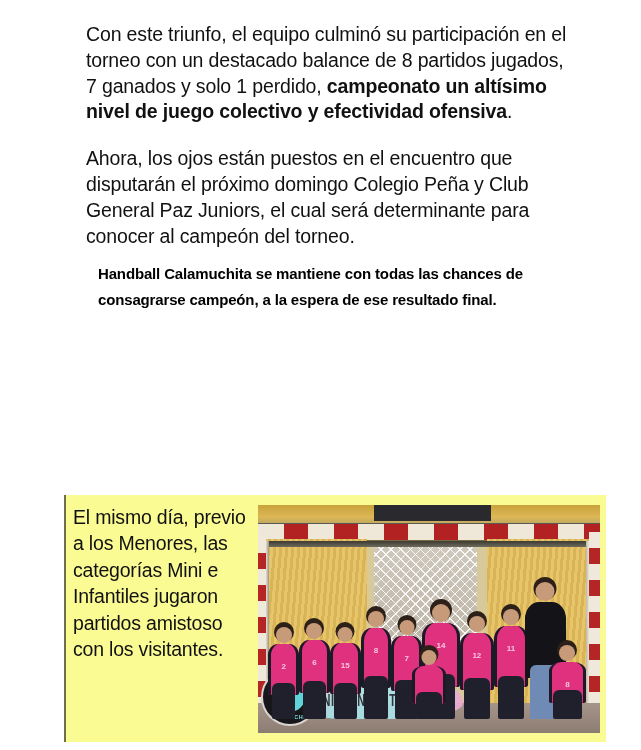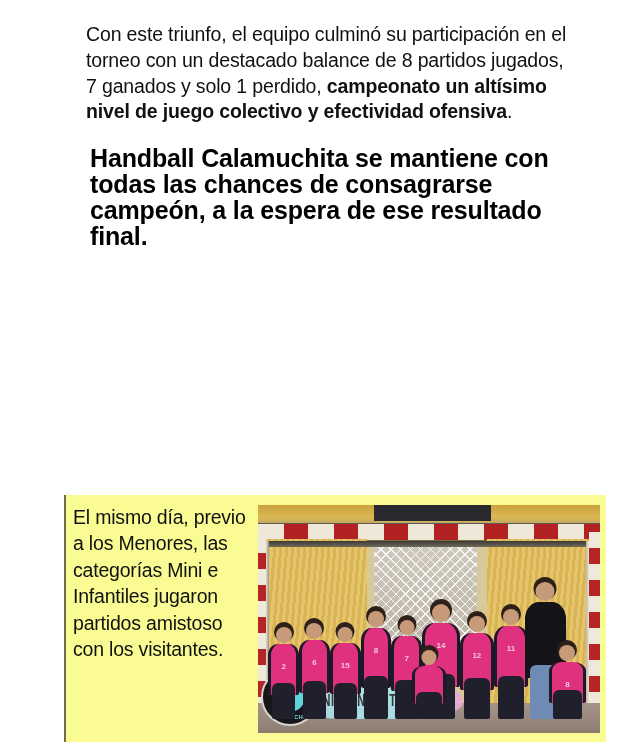--- a/index.html
+++ b/index.html
@@ -35,25 +35,25 @@
     line-height: 25.8px;
     letter-spacing: -0.15px;
     margin: 0 0 21px 0;
     color: #111111;
     text-align: left;
   }
   .para:last-child { margin-bottom: 0; }
   .b { font-weight: bold; }
 
   .para-closing {
-    font-size: 25px;
+    font-size: 15px;
     line-height: 25.8px;
     letter-spacing: -0.15px;
     font-weight: bold;
-    margin: 4px;
+    margin: 12px;
   }
 
   
   .caption-card {
     position: absolute;
     left: 64px;
     top: 495px;
     width: 542px;
     height: 247px;
     background: #fbfb93;
@@ -248,20 +248,21 @@
 </head>
 <body>
 
 <div id="page">
 
   <div class="article">
 
     <p class="para"><span>Con este triunfo, el equipo culminó su participación en el torneo con un destacado balance de 8 partidos jugados, 7 ganados y solo 1 perdido, </span><span class="b">campeonato un altísimo nivel de juego colectivo y efectividad ofensiva</span><span>.</span></p>
 
 
+    <p class="para" style="margin-bottom:0">Ahora, los ojos están puestos en el encuentro que disputarán el próximo domingo Colegio Peña y Club General Paz Juniors, el cual será determinante para conocer al campeón del torneo.</p>
 
     <p class="para-closing">Handball Calamuchita se mantiene con todas las chances de consagrarse campeón, a la espera de ese resultado final.</p>
   </div>
 
   <div class="caption-card">
 
     <div class="caption-text">El mismo día, previo a los Menores, las categorías Mini e Infantiles jugaron partidos amistoso con los visitantes.</div>
 
     <div class="photo-wrap">
       <div class="photo">

